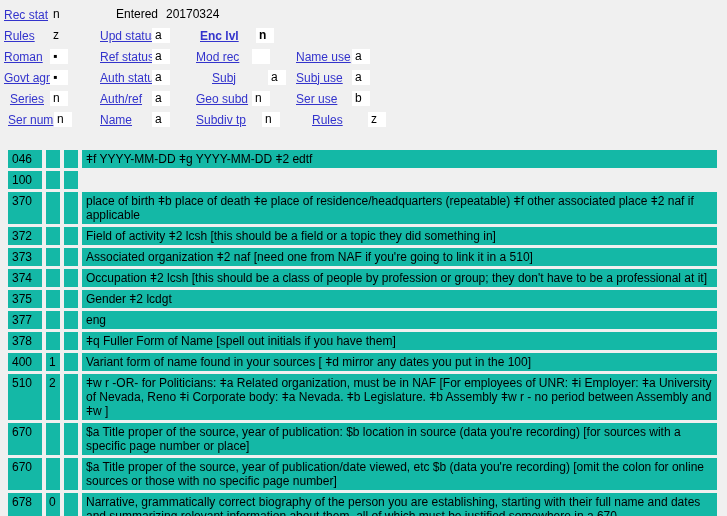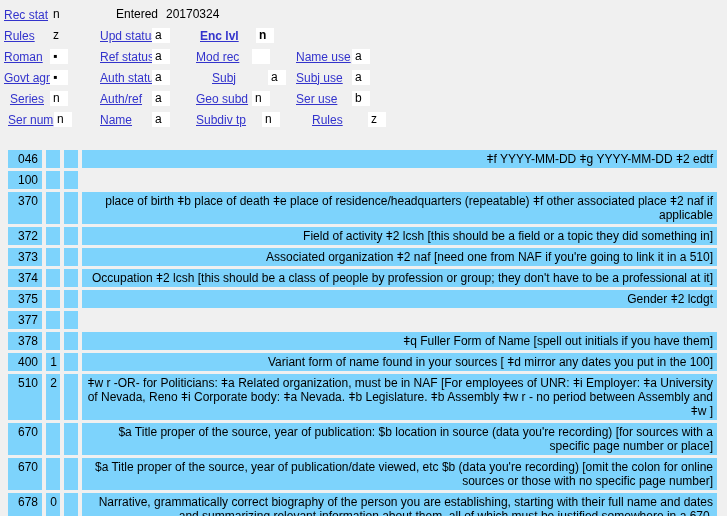--- a/index.html
+++ b/index.html
@@ -19,21 +19,21 @@
   .ff-value{
     display:inline-block;min-width:12px;min-height:15px;line-height:15px;
     padding:0 3px;color:#000;
   }
   .ff-value.boxed{background:#ffffff;min-width:12px;}
   .ff-entered-label{position:absolute;left:116px;top:4px;height:21px;line-height:21px;}
   .ff-entered-value{position:absolute;left:166px;top:4px;height:21px;line-height:21px;}
   
   .record{padding:0 10px 0 8px;}
   .field-row{display:flex;gap:4px;margin-bottom:3px;align-items:stretch;}
-  .cell{background:#7dd3fc;padding:2px 4px;line-height:14px;min-height:14px;text-align:right;}
+  .cell{background:#14b8a6;padding:2px 4px;line-height:14px;min-height:14px;}
   .cell.tag{width:26px;flex:none;}
   .cell.ind{width:8px;flex:none;padding:2px 3px;}
   .cell.content{flex:1;}
 </style>
 </head>
 <body>
 
 <div>
 
   <div class="fixed-field">
@@ -162,20 +162,21 @@
       <div class="field-row">
         <div class="cell tag">375</div>
         <div class="cell ind"></div>
         <div class="cell ind"></div>
         <div class="cell content">Gender ǂ2 lcdgt</div>
       </div>
       <div class="field-row">
         <div class="cell tag">377</div>
         <div class="cell ind"></div>
         <div class="cell ind"></div>
+        <div class="cell content">eng</div>
       </div>
       <div class="field-row">
         <div class="cell tag">378</div>
         <div class="cell ind"></div>
         <div class="cell ind"></div>
         <div class="cell content">ǂq Fuller Form of Name [spell out initials if you have them]</div>
       </div>
       <div class="field-row">
         <div class="cell tag">400</div>
         <div class="cell ind">1</div>

